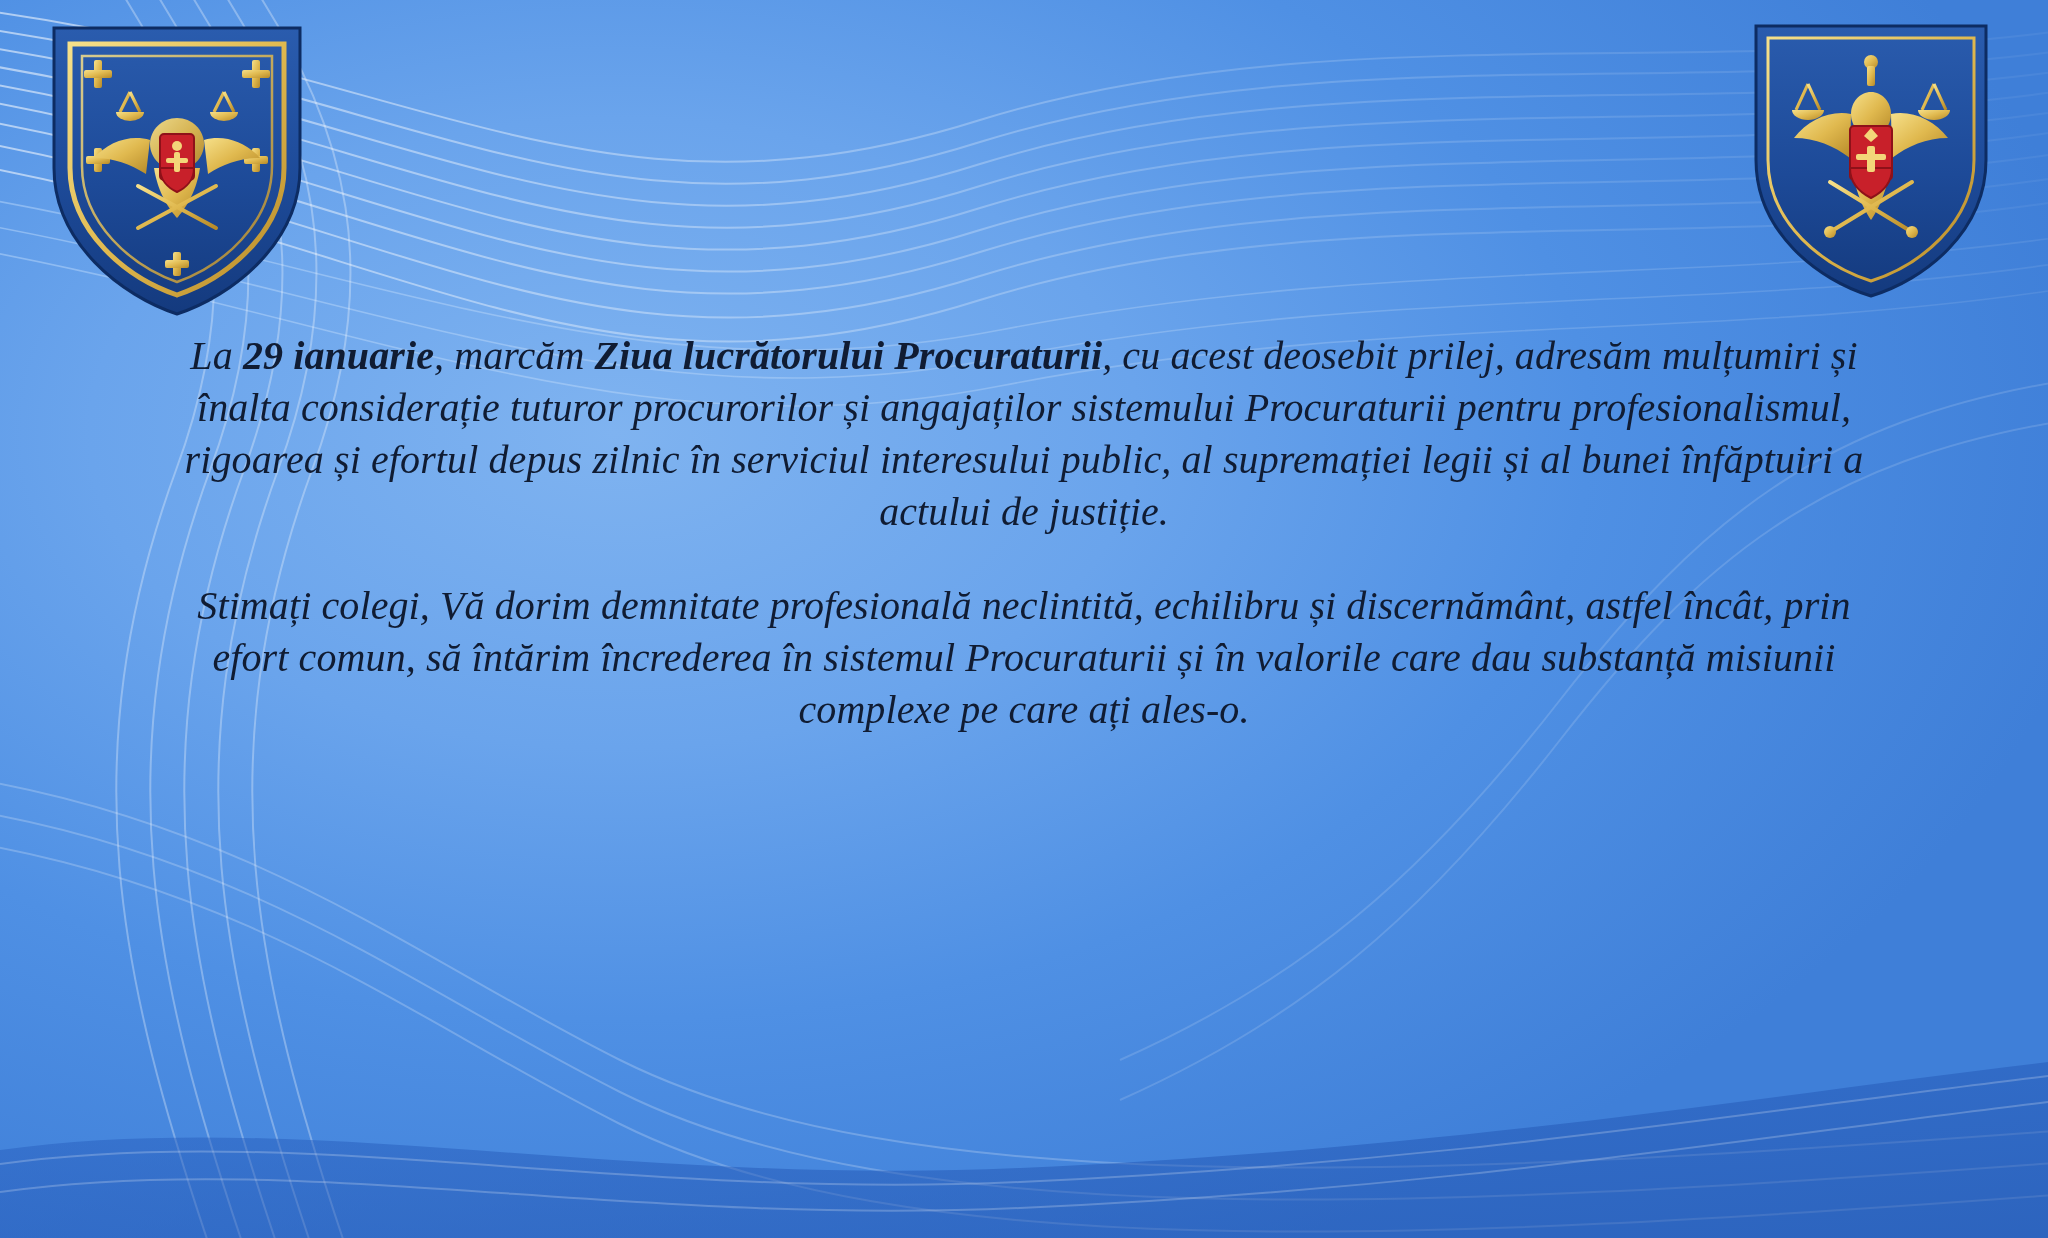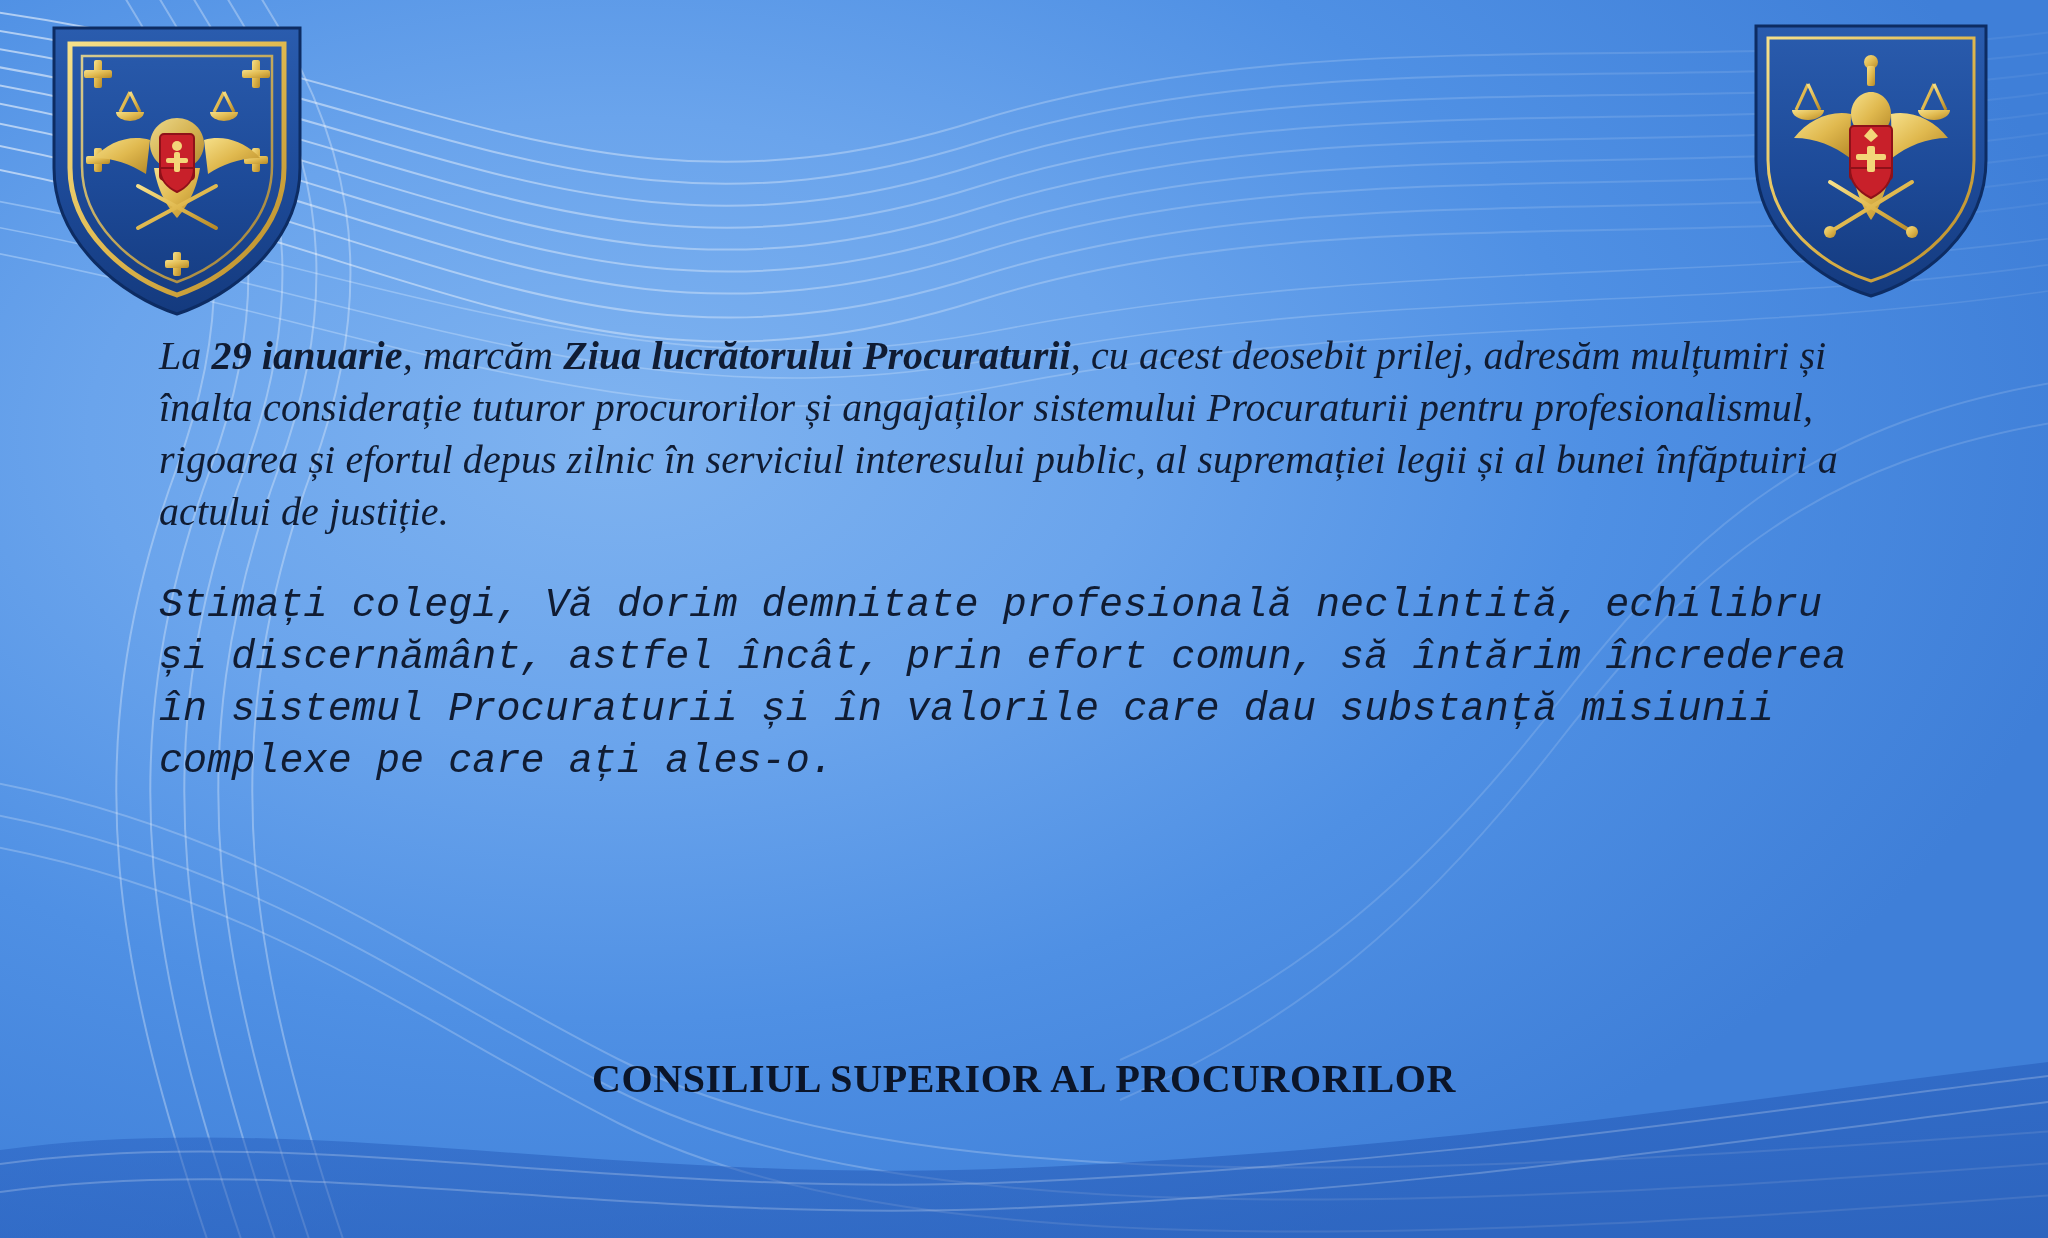--- a/index.html
+++ b/index.html
@@ -34,31 +34,32 @@
   .emblem-right { right: 52px; top: 18px; width: 250px; height: 280px; }
   .emblem svg { width: 100%; height: 100%; display: block; }
 
   
   .content {
     position: absolute;
     left: 50%;
     transform: translateX(-50%);
     top: 330px;
     width: 1730px;
+    text-align: center;
     color: #0d1b33;
   }
   .para {
     font-size: 40px;
     line-height: 1.30;
     margin: 0 0 42px 0;
     letter-spacing: 0.1px;
     font-style: italic;
     color: #101c33;
   }
-  .para:last-of-type { margin-bottom: 4px; font-family: Liberation Mono, monospace; }
+  .para:last-of-type { margin-bottom: 4px; }
   .para b { font-style: italic; font-weight: bold; }
   .signature {
     position: absolute;
     left: 50%;
     transform: translateX(-50%);
     top: 1055px;
     width: 1700px;
     text-align: center;
     font-size: 40px;
     font-weight: bold;
@@ -268,15 +269,14 @@
 
   <div class="content">
     <p class="para">
       <span>La </span><b>29 ianuarie</b><span>, marcăm </span><b>Ziua lucrătorului Procuraturii</b><span>, cu acest deosebit prilej, adresăm mulțumiri și înalta considerație tuturor procurorilor și angajaților sistemului Procuraturii pentru profesionalismul, rigoarea și efortul depus zilnic în serviciul interesului public, al supremației legii și al bunei înfăptuiri a actului de justiție.</span>
     </p>
     <p class="para">
       <span>Stimați colegi, Vă dorim demnitate profesională neclintită, echilibru și discernământ, astfel încât, prin efort comun, să întărim încrederea în sistemul Procuraturii și în valorile care dau substanță misiunii complexe pe care ați ales-o.</span>
     </p>
   </div>
 
-  <div class="signature">CONSILIUL SUPERIOR AL PROCURORILOR</div>
 
 </div>
 
 </body></html>

